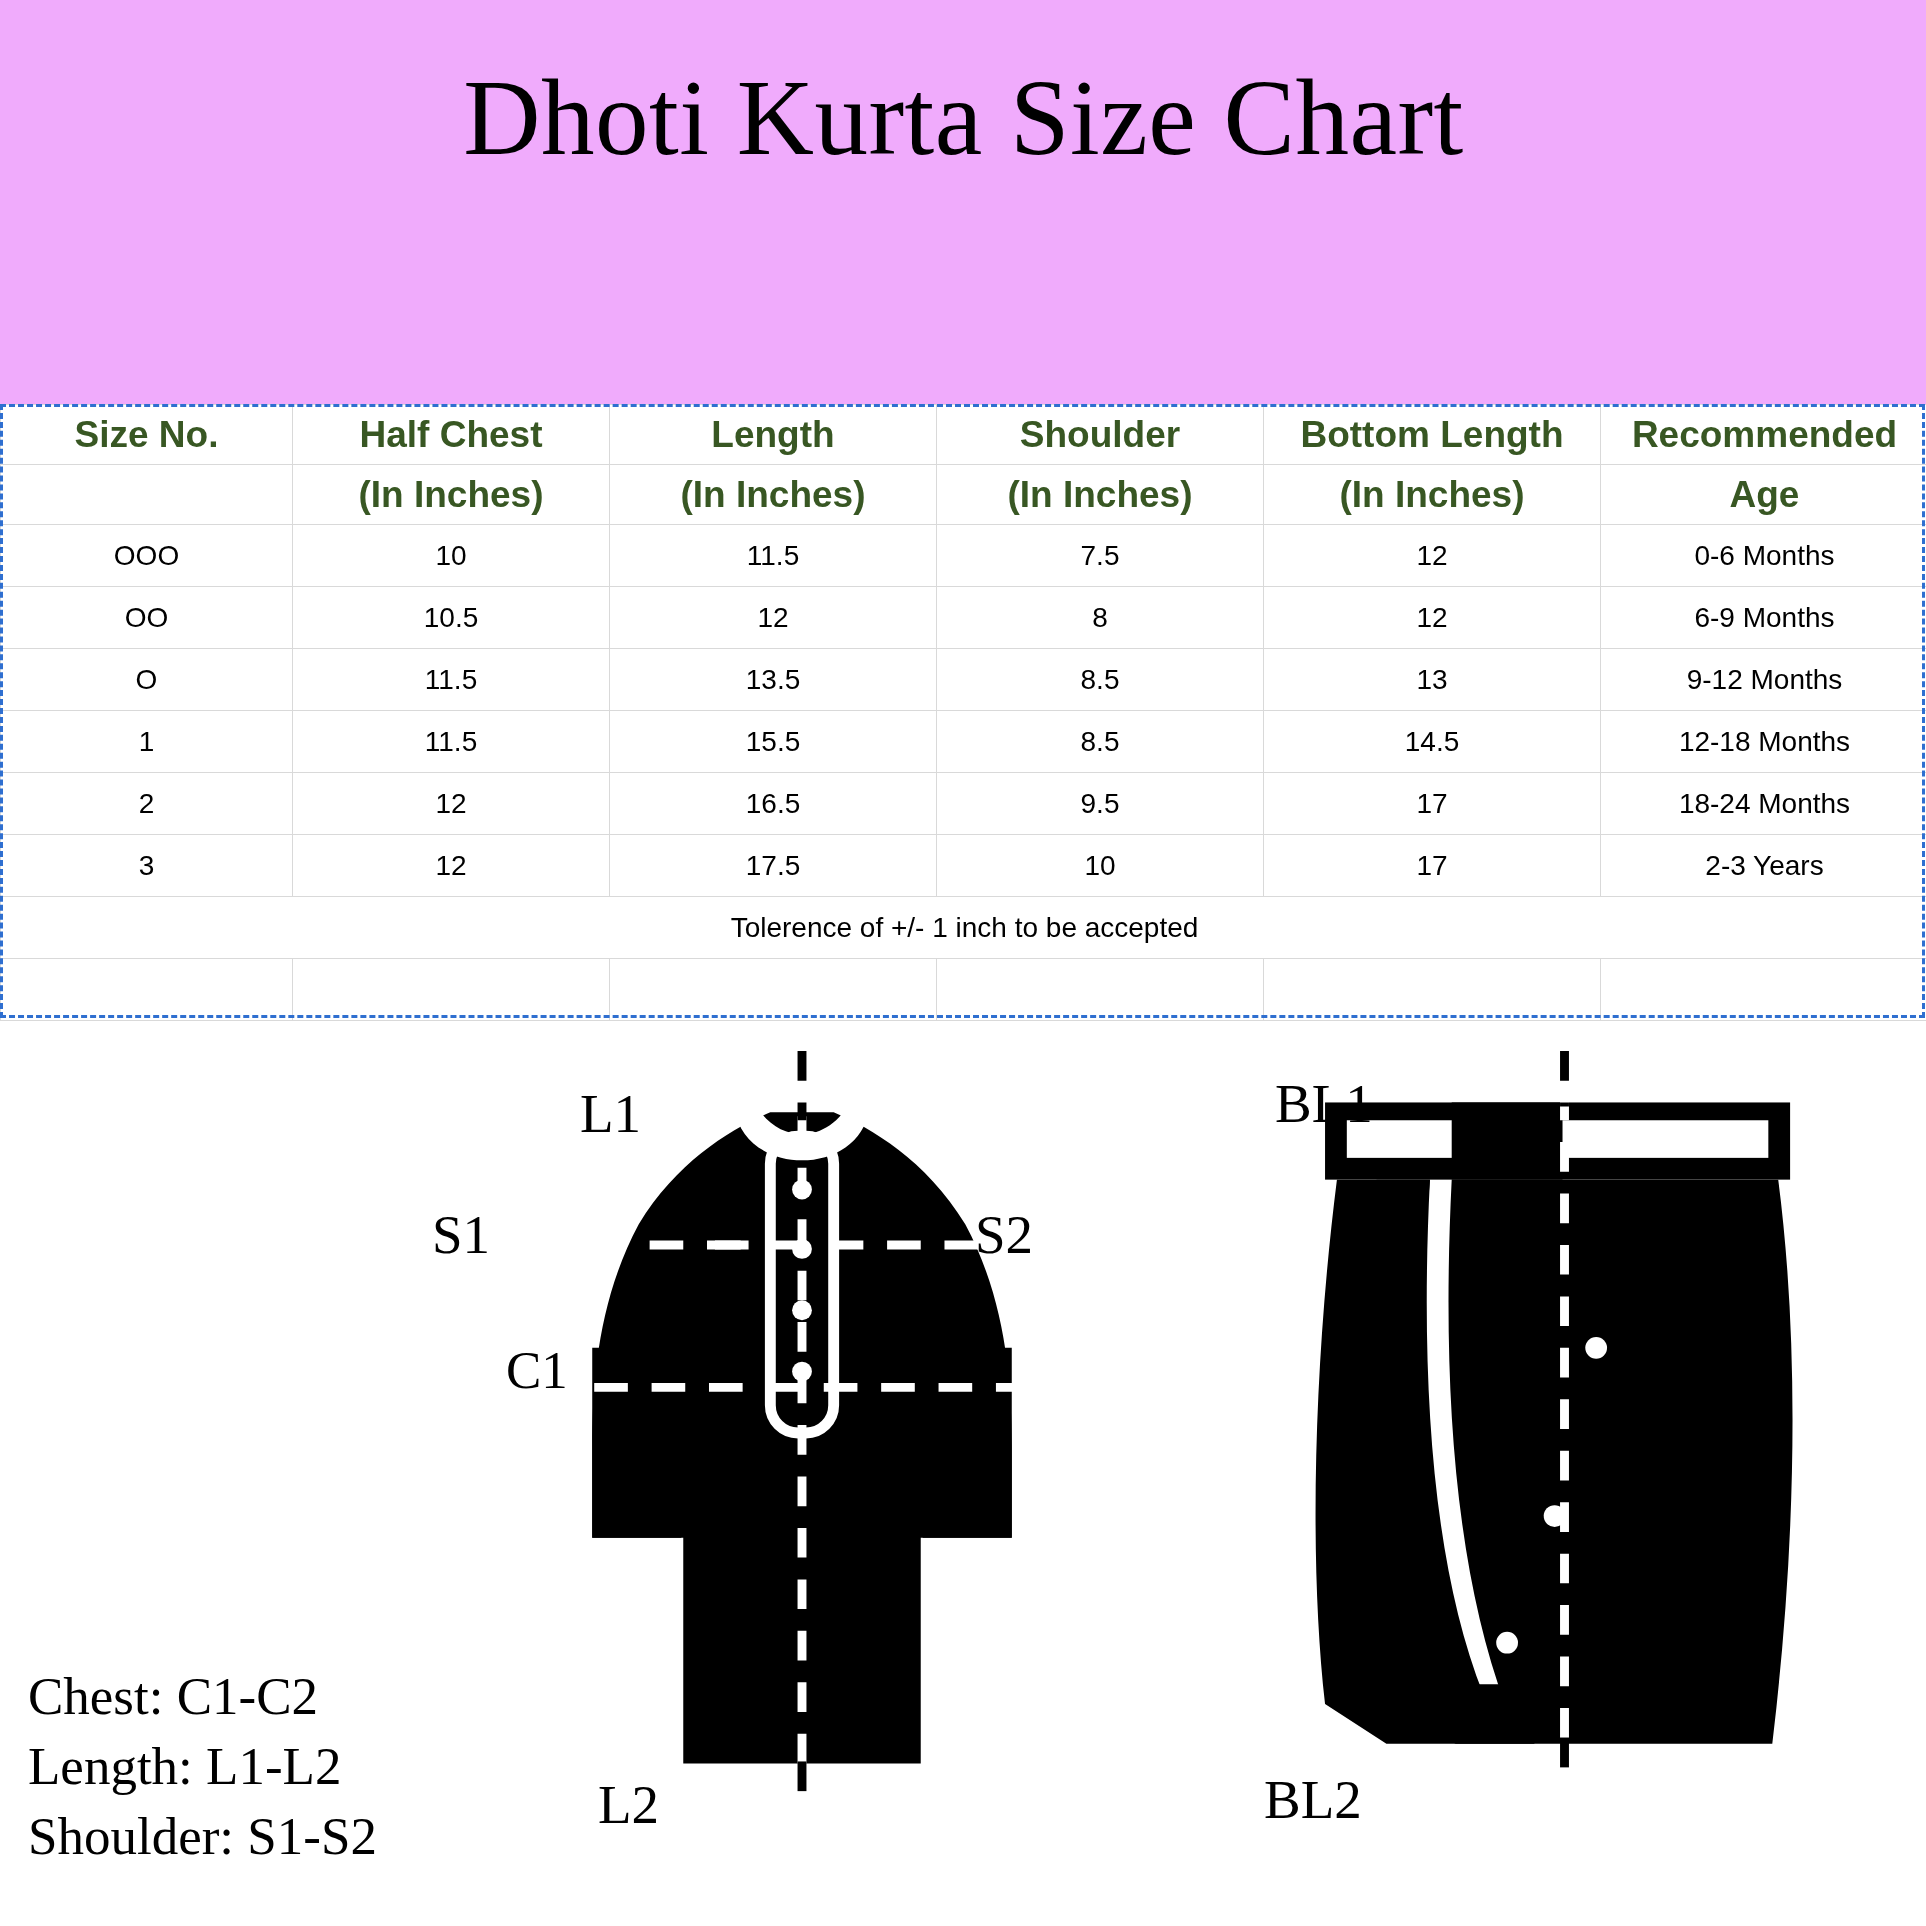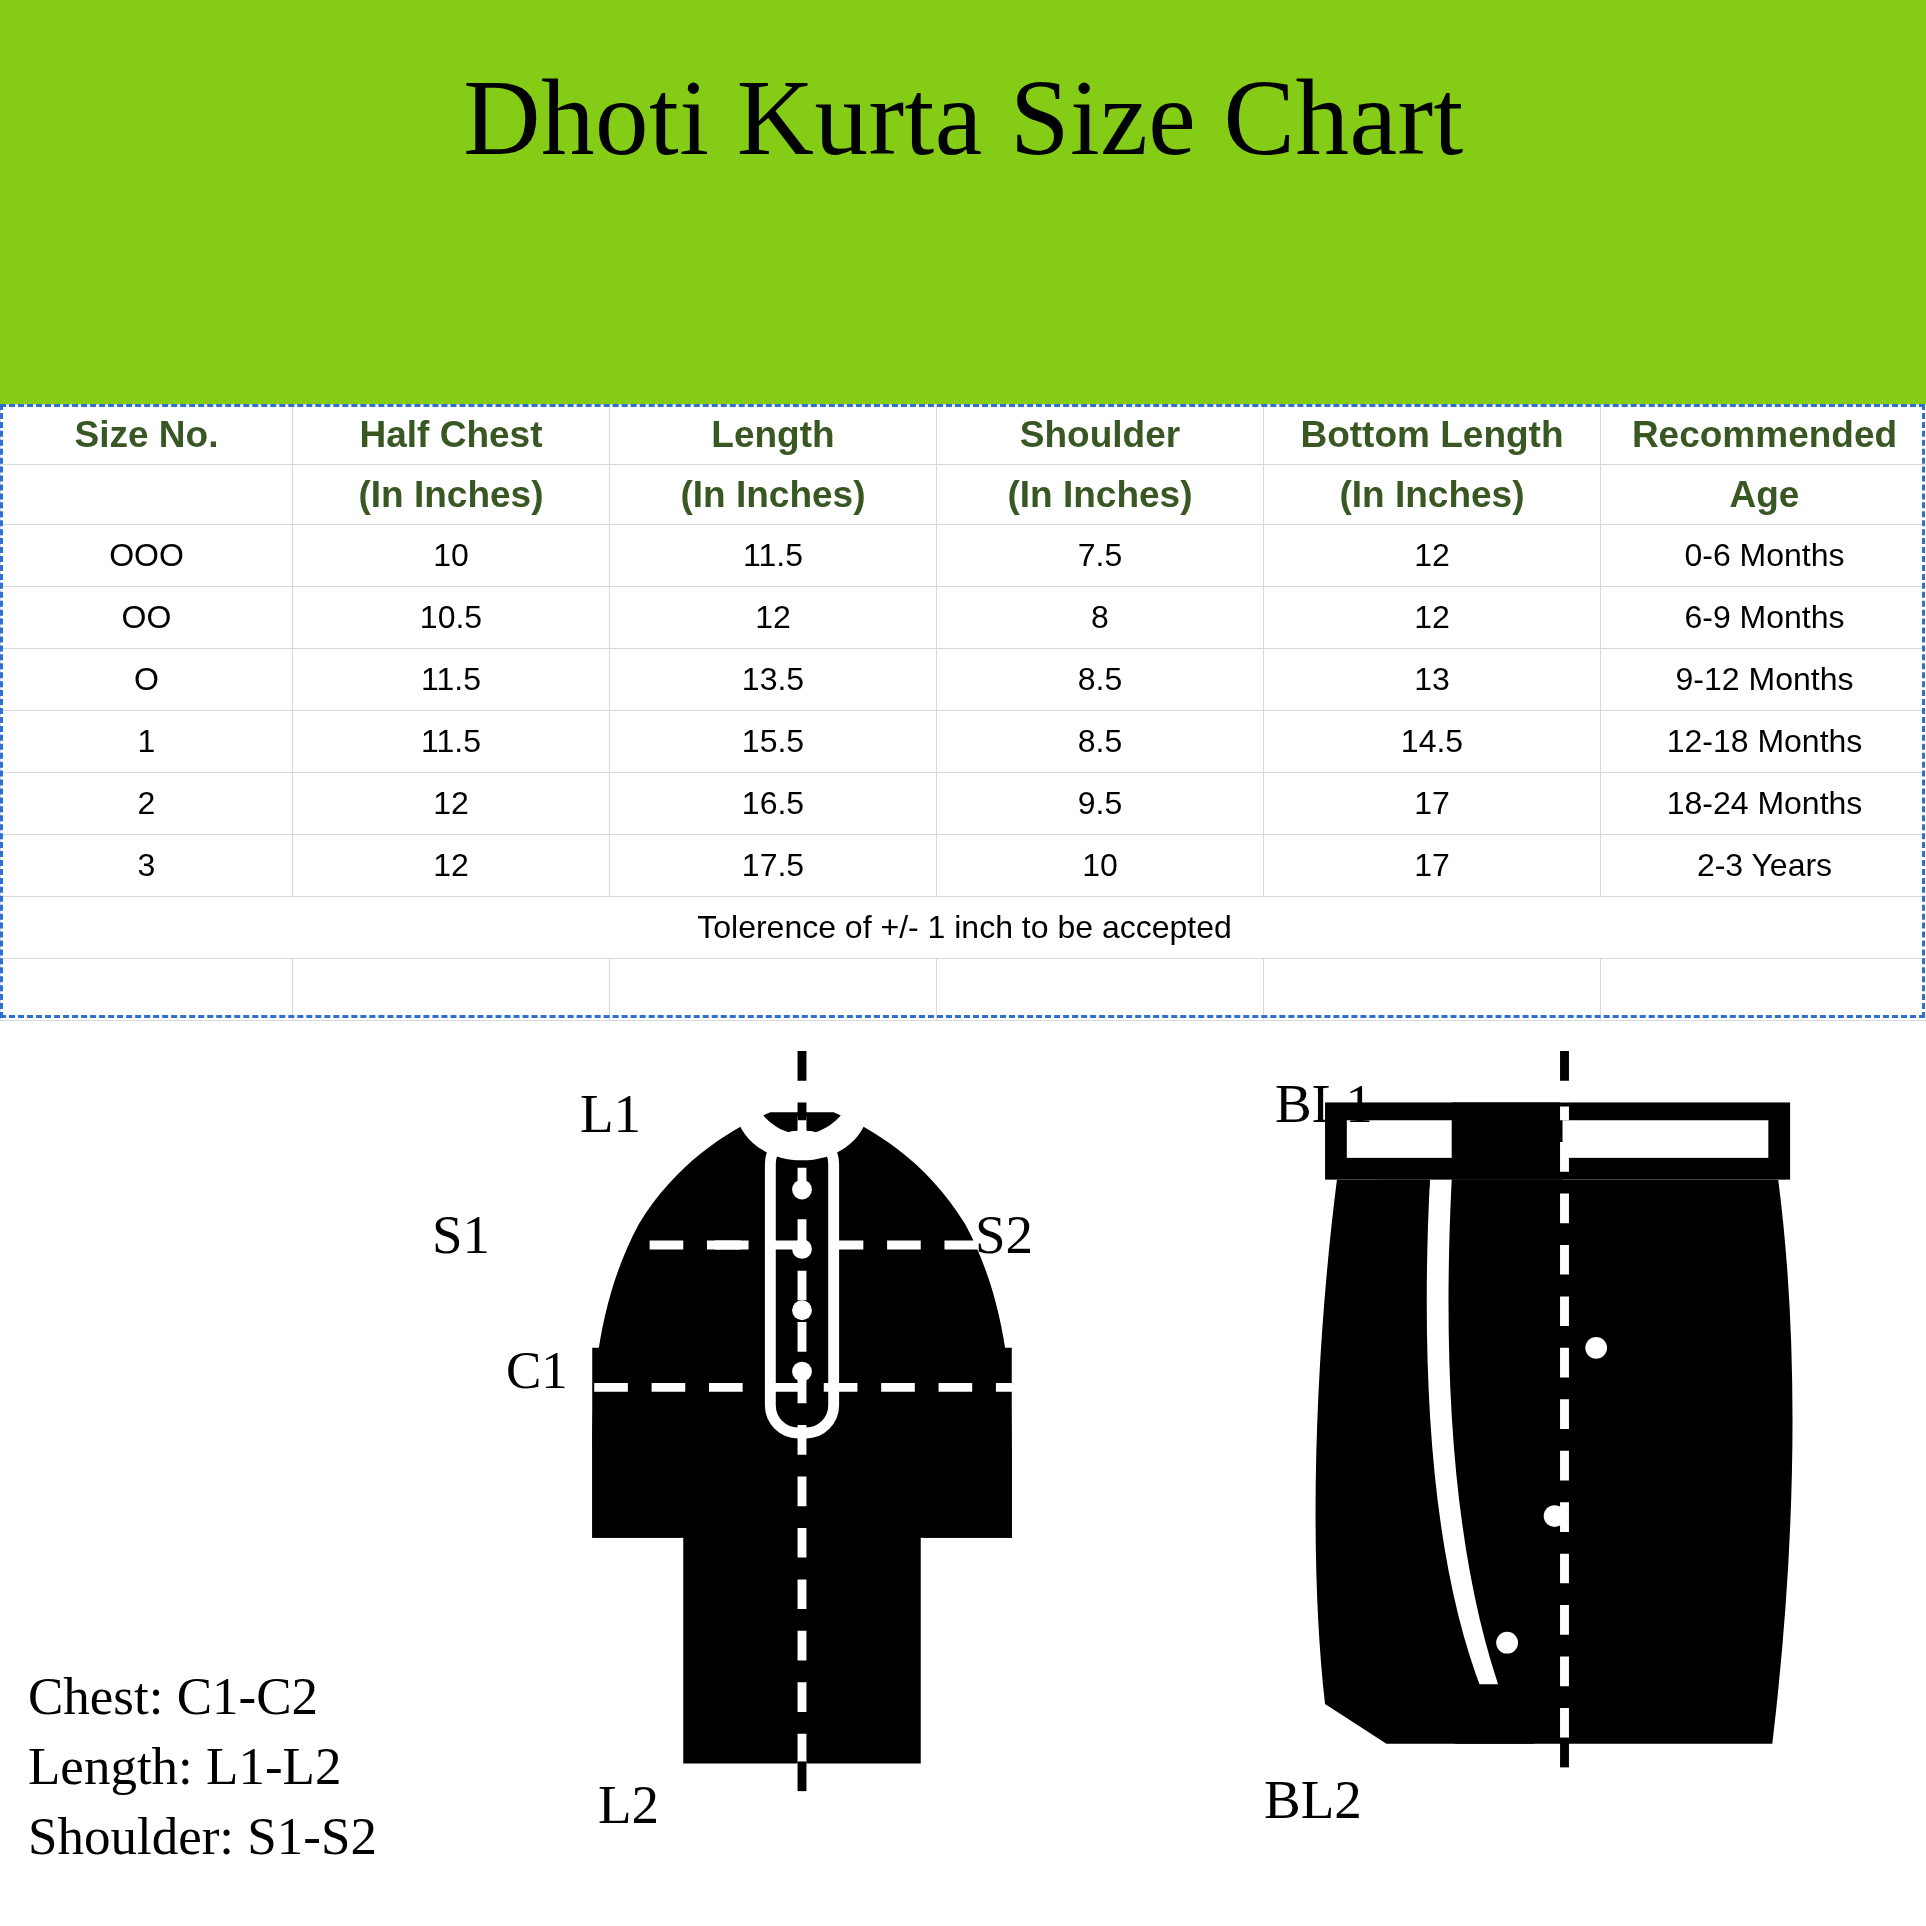--- a/index.html
+++ b/index.html
@@ -12,21 +12,21 @@
     height: 1927px;
     font-family: "Liberation Sans", sans-serif;
     overflow: hidden;
     position: relative;
   }
 
   
   .banner {
     width: 1927px;
     height: 404px;
-    background: #84cc16;
+    background: #f0abfc;
     box-sizing: border-box;
     display: flex;
     align-items: flex-start;
     justify-content: center;
   }
   .banner-title {
     font-family: "Liberation Serif", serif;
     font-size: 107px;
     color: #000000;
     margin-top: 57px;
@@ -49,21 +49,21 @@
   table.size-table col.c1 { width: 317px; }
   table.size-table col.c2 { width: 327px; }
   table.size-table col.c3 { width: 327px; }
   table.size-table col.c4 { width: 337px; }
   table.size-table col.c5 { width: 328px; }
 
   table.size-table th,
   table.size-table td {
     border: 1px solid #d9d9d9;
     text-align: center;
-    font-size: 32px;
+    font-size: 28px;
     color: #000000;
     padding: 0;
     height: 61px;
     vertical-align: middle;
     font-family: "Liberation Sans", sans-serif;
   }
   table.size-table th {
     color: #385723;
     font-weight: bold;
     font-size: 37px;

